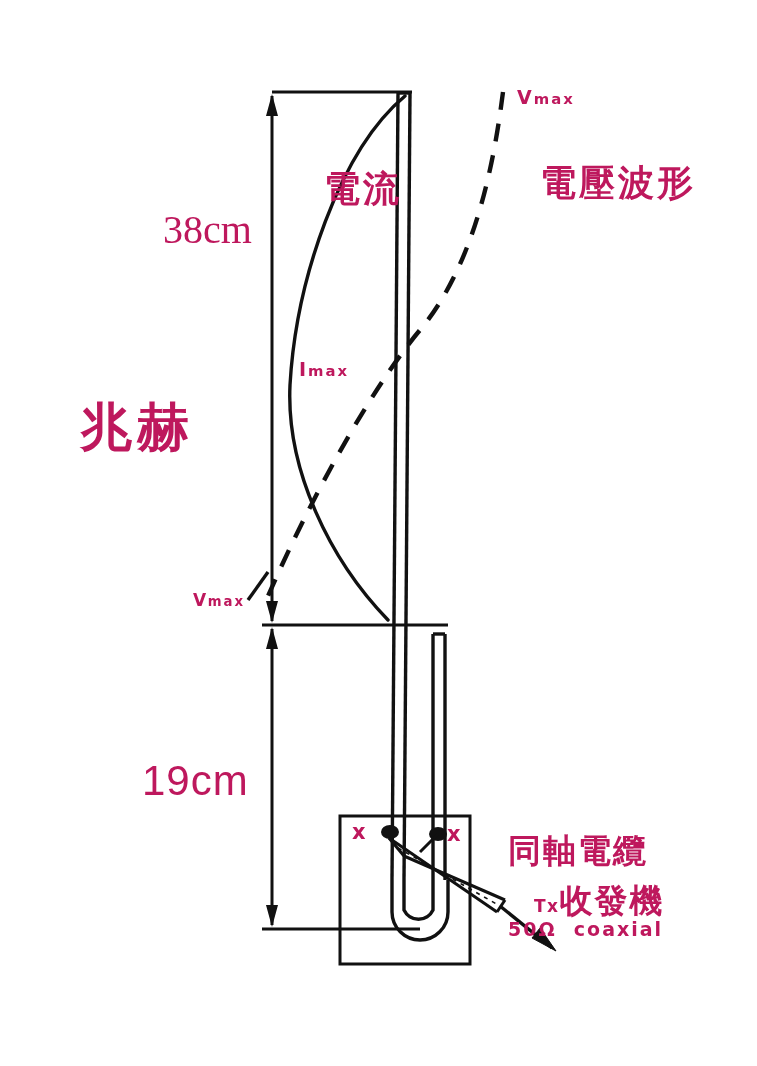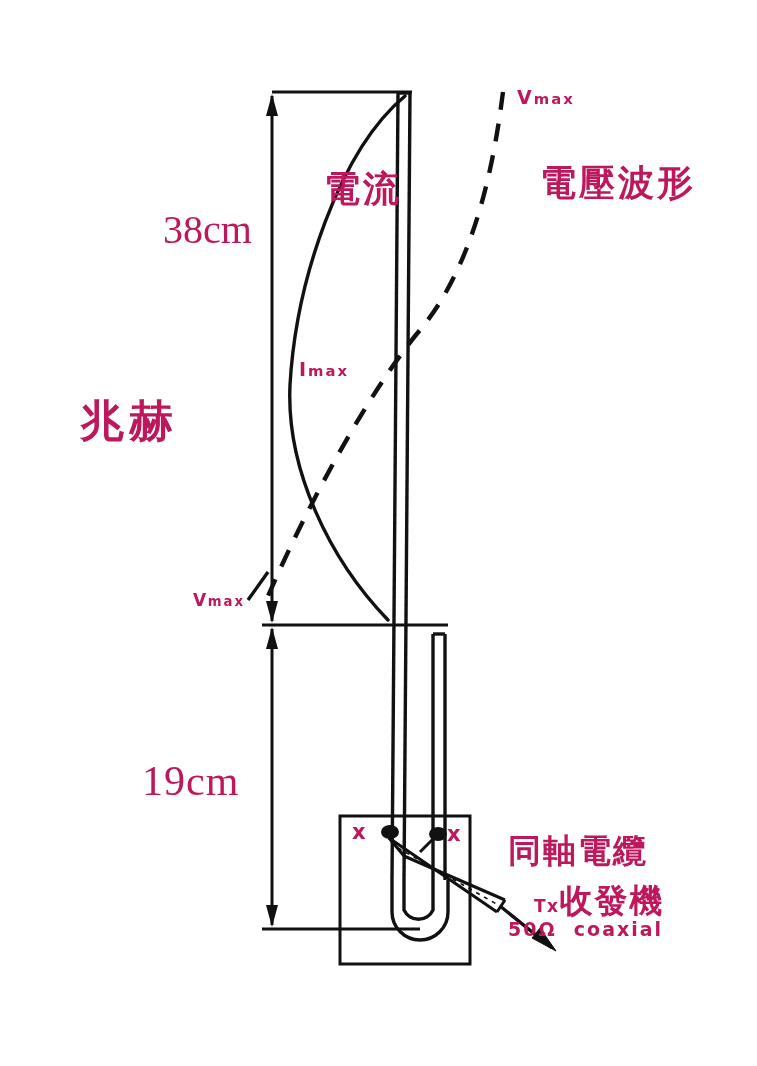--- a/index.html
+++ b/index.html
@@ -30,23 +30,23 @@
     height: 1066px;
     display: block;
   }
   .txt {
     position: absolute;
     white-space: pre;
     color: #be185d;
     line-height: 1;
   }
   .cjk-title {
-    font-family: Liberation Mono, monospace;
+    font-family: Liberation Serif, serif;
     font-weight: 700;
-    font-size: 44px;
+    font-size: 52px;
     letter-spacing: 5px;
   }
   .cjk-label {
     font-family: "DejaVu Serif", "Liberation Serif", serif;
     font-weight: 700;
     font-size: 36px;
     letter-spacing: 3px;
     margin-left: 40px;
   }
   .cjk-label-sm {
@@ -54,21 +54,21 @@
     font-weight: 700;
     font-size: 33px;
     letter-spacing: 2px;
   }
   .dim-serif {
     font-family: "Liberation Serif", "DejaVu Serif", serif;
     font-size: 40px;
     letter-spacing: 0px;
   }
   .dim-sans {
-    font-family: Liberation Serif, serif;
+    font-family: Liberation Sans, sans-serif;
     font-size: 42px;
     letter-spacing: 1px;
   }
   .mono-bold {
     font-family: "DejaVu Sans", "Liberation Sans", sans-serif;
     font-weight: 700;
     font-size: 19px;
     letter-spacing: 2px;
   }
   .mono-bold-sm {

